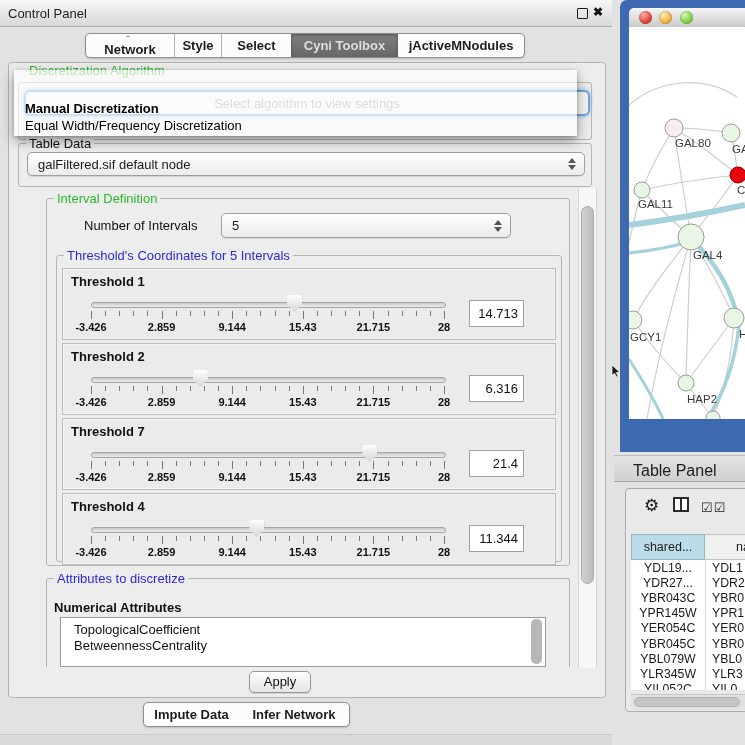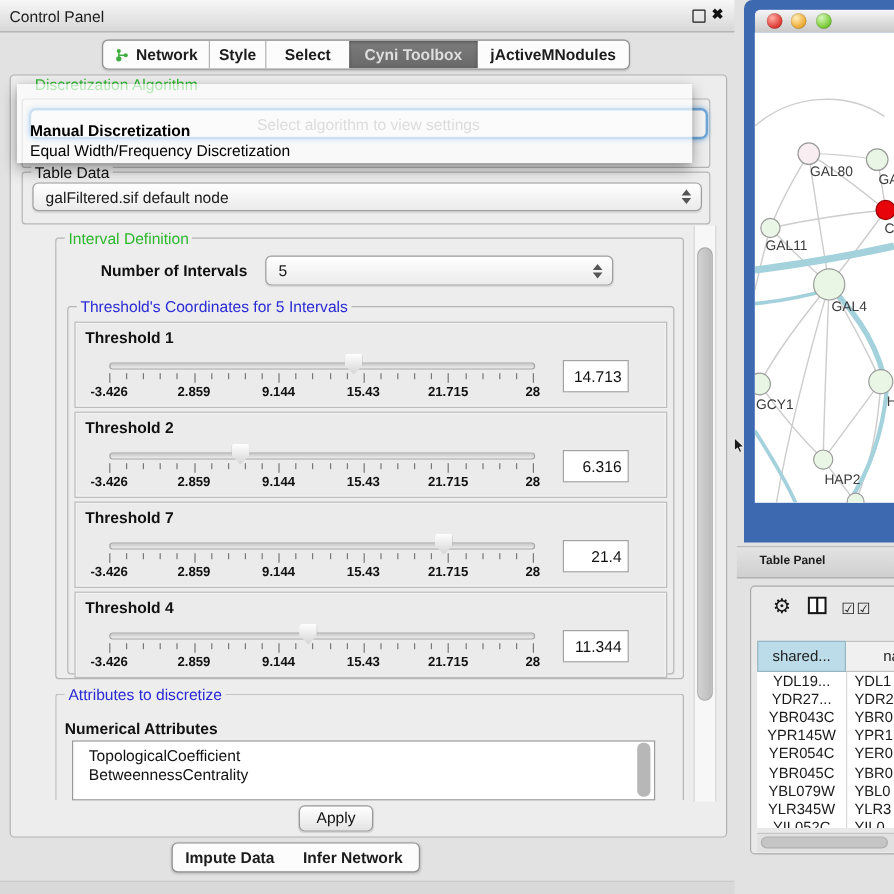--- a/index.html
+++ b/index.html
@@ -57,21 +57,21 @@
   
   #net-win{left:620px;top:0;width:137px;height:452px;background:var(--window-frame-blue,#3d69b1);border-top-left-radius:7px;}
   #net-titlebar{left:9px;top:8px;width:116px;height:19px;background:linear-gradient(#f6f6f6,#c9c9c9);border-top-left-radius:5px;border-bottom:1px solid #999;}
   .light{position:absolute;top:3px;width:13px;height:13px;border-radius:50%;box-shadow:inset 0 0 1px rgba(0,0,0,.45);}
   #light-red{left:10px;background:radial-gradient(circle at 35% 30%,#ffada6,#e0443c 60%,#a8211b);}
   #light-yellow{left:30px;background:radial-gradient(circle at 35% 30%,#ffeebb,#f0b03c 60%,#bb861e);}
   #light-green{left:51px;background:radial-gradient(circle at 35% 30%,#d8f6bb,#7fce3f 60%,#4c9a1d);}
   #net-content{left:9px;top:27px;width:116px;height:392px;background:#fff;overflow:hidden;}
   
   #tp-bar{left:614px;top:455px;width:131px;height:27px;background:linear-gradient(#e3e3e3,#cfcfcf);border-top:1px solid #bdbdbd;border-bottom:1px solid #a5a5a5;box-sizing:border-box;}
-  #tp-title{left:19px;top:6px;font-size:10px;color:#1c1c1c;position:absolute;font-weight:bold;}
+  #tp-title{left:19px;top:6px;font-size:16px;color:#1c1c1c;position:absolute;}
   #tp-box{left:625px;top:488px;width:126px;height:224px;background:#e9e9e9;border:1px solid #ababab;border-top-left-radius:4px;border-bottom-left-radius:4px;box-sizing:border-box;}
   #gear-icon{left:644px;top:495px;font-size:17px;color:#161616;}
   #check-icons{left:701px;top:500px;font-size:13px;color:#222;letter-spacing:1px;}
   .hdr-cell{position:absolute;top:534px;height:26px;box-sizing:border-box;font-size:12.5px;color:#222;}
   #hdr-1{left:631px;width:74px;background:var(--header-cell-blue,#bbdce8);border:1px solid #96b6c3;text-align:center;line-height:24px;}
   #hdr-2{left:705px;width:55px;background:#f0f0f0;border-top:1px solid #c2c2c2;border-bottom:1px solid #c2c2c2;line-height:24px;padding-left:31px;}
   #tbl-body{left:631px;top:560px;width:114px;height:130px;background:#fff;overflow:hidden;}
   .trow{display:flex;height:15.2px;font-size:12.3px;color:#1a1a1a;align-items:center;}
   .tc1{width:74px;text-align:center;}
   .tc2{padding-left:7px;white-space:nowrap;}
@@ -86,21 +86,21 @@
 
 <div id="app">
 
   <div class="abs" id="titlebar">
     <div class="abs" id="title-text">Control Panel</div>
     <div class="abs" id="float-icon"></div>
     <div class="abs" id="close-icon">✖</div>
   </div>
 
   <div class="abs segctrl" id="top-tabs">
-      <div class="seg" style="width: 88px;">
+      <div class="seg" style="width: 88px; flex-direction: column;">
         <svg width="13" height="13">
           <path d="M4,3.5 L4,10 M4,7 L9.5,7" stroke="#3fae3f" stroke-width="1.2" fill="none"></path>
           <circle cx="4" cy="3.5" r="1.7" fill="#3fae3f"></circle>
           <circle cx="4" cy="10" r="2.2" fill="#3fae3f"></circle>
           <circle cx="9.8" cy="7" r="1.7" fill="#3fae3f"></circle>
         </svg>
         <span>Network</span>
       </div>
       <div class="seg sep" style="width: 47px;">
         <span>Style</span>
@@ -136,21 +136,21 @@
   <div class="abs combo" style="left:27px;top:152px;width:558px;height:24px;">
     <span>galFiltered.sif default node</span>
     <span class="arrows">
         <span class="tri-up"></span>
         <span class="tri-dn"></span>
       </span>
   </div>
 
   <div class="abs grp" style="left:46px;top:198px;width:524px;height:368px;"></div>
   <div class="abs grp-label green" style="left:54px;top:192px;">Interval Definition</div>
-  <div class="abs" style="left:84px;top:218px;font-size:13px;font-weight:bold;color:#111;">Number of Intervals</div>
+  <div class="abs" style="left:84px;top:218px;font-size:13px;font-weight:normal;color:#111;">Number of Intervals</div>
   <div class="abs combo" style="left:221px;top:213px;width:290px;height:25px;">
     <span>5</span>
     <span class="arrows">
         <span class="tri-up"></span>
         <span class="tri-dn"></span>
       </span>
   </div>
 
   <div class="abs grp" style="left:56px;top:255px;width:506px;height:307px;"></div>
   <div class="abs grp-label blue" style="left:64px;top:249px;">Threshold's Coordinates for 5 Intervals</div>

